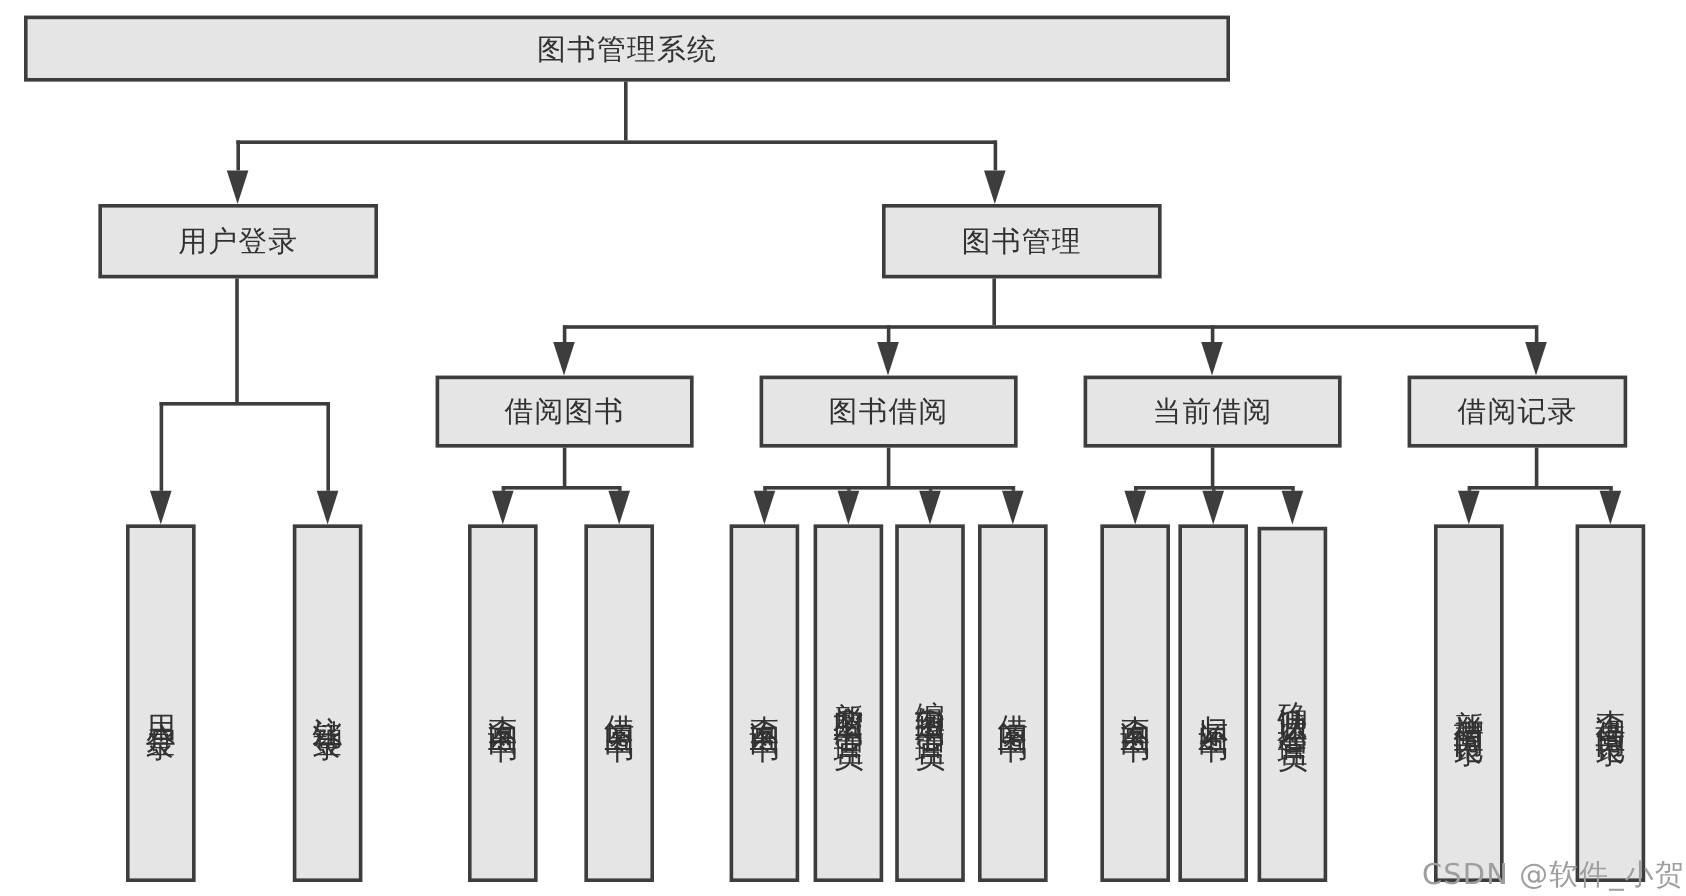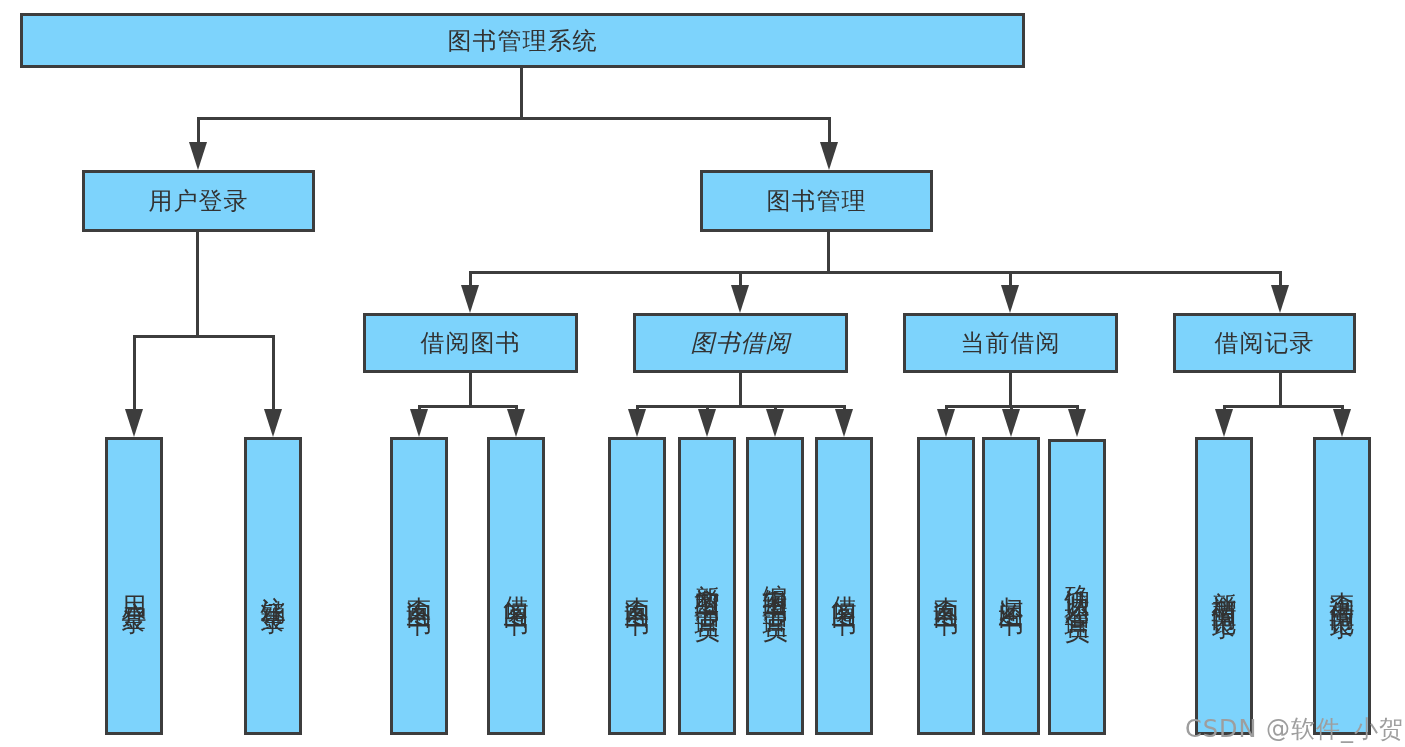--- a/index.html
+++ b/index.html
@@ -13,21 +13,21 @@
   #stage{
     position:relative;
     width:1405px;height:747px;
     background:var(--bg);
     overflow:hidden;
   }
   .node{
     position:absolute;
     box-sizing:border-box;
     border:3px solid var(--line);
-    background:#7dd3fc;
+    background:#e5e5e5;
     display:flex;align-items:center;justify-content:center;
     color:var(--text);
     font-size:24px;
     letter-spacing:1px;
   }
   .vnode{font-size:25px;}
   .vnode .vtext{
     writing-mode:vertical-rl;
     text-orientation:mixed;
     letter-spacing:5px;
@@ -73,21 +73,21 @@
     <div class="head"></div>
   </div>
   <div class="arrow" style="left:820px;top:117px;height:53px;">
     <div class="shaft"></div>
     <div class="head"></div>
   </div>
 
   <div class="node" style="left:82px;top:170px;width:233px;height:62px;">
     <span>用户登录</span>
   </div>
-  <div class="node" style="left:700px;top:170px;width:233px;height:62px;">
+  <div class="node" style="left:735px;top:170px;width:233px;height:62px;">
     <span>图书管理</span>
   </div>
 
   <div class="vline" style="left:196px;top:232px;height:103px;"></div>
   <div class="hline" style="left:133px;top:335px;width:140px;"></div>
   <div class="arrow" style="left:125px;top:335px;height:102px;">
     <div class="shaft"></div>
     <div class="head"></div>
   </div>
   <div class="arrow" style="left:264px;top:335px;height:102px;">
@@ -110,21 +110,21 @@
     <div class="head"></div>
   </div>
   <div class="arrow" style="left:1271px;top:271px;height:42px;">
     <div class="shaft"></div>
     <div class="head"></div>
   </div>
 
   <div class="node" style="left:363px;top:313px;width:215px;height:60px;">
     <span>借阅图书</span>
   </div>
-  <div class="node" style="left:633px;top:313px;width:215px;height:60px;font-style:italic;">
+  <div class="node" style="left:633px;top:313px;width:215px;height:60px;">
     <span>图书借阅</span>
   </div>
   <div class="node" style="left:903px;top:313px;width:215px;height:60px;">
     <span>当前借阅</span>
   </div>
   <div class="node" style="left:1173px;top:313px;width:183px;height:60px;">
     <span>借阅记录</span>
   </div>
 
   <div class="vline" style="left:469px;top:373px;height:32px;"></div>

